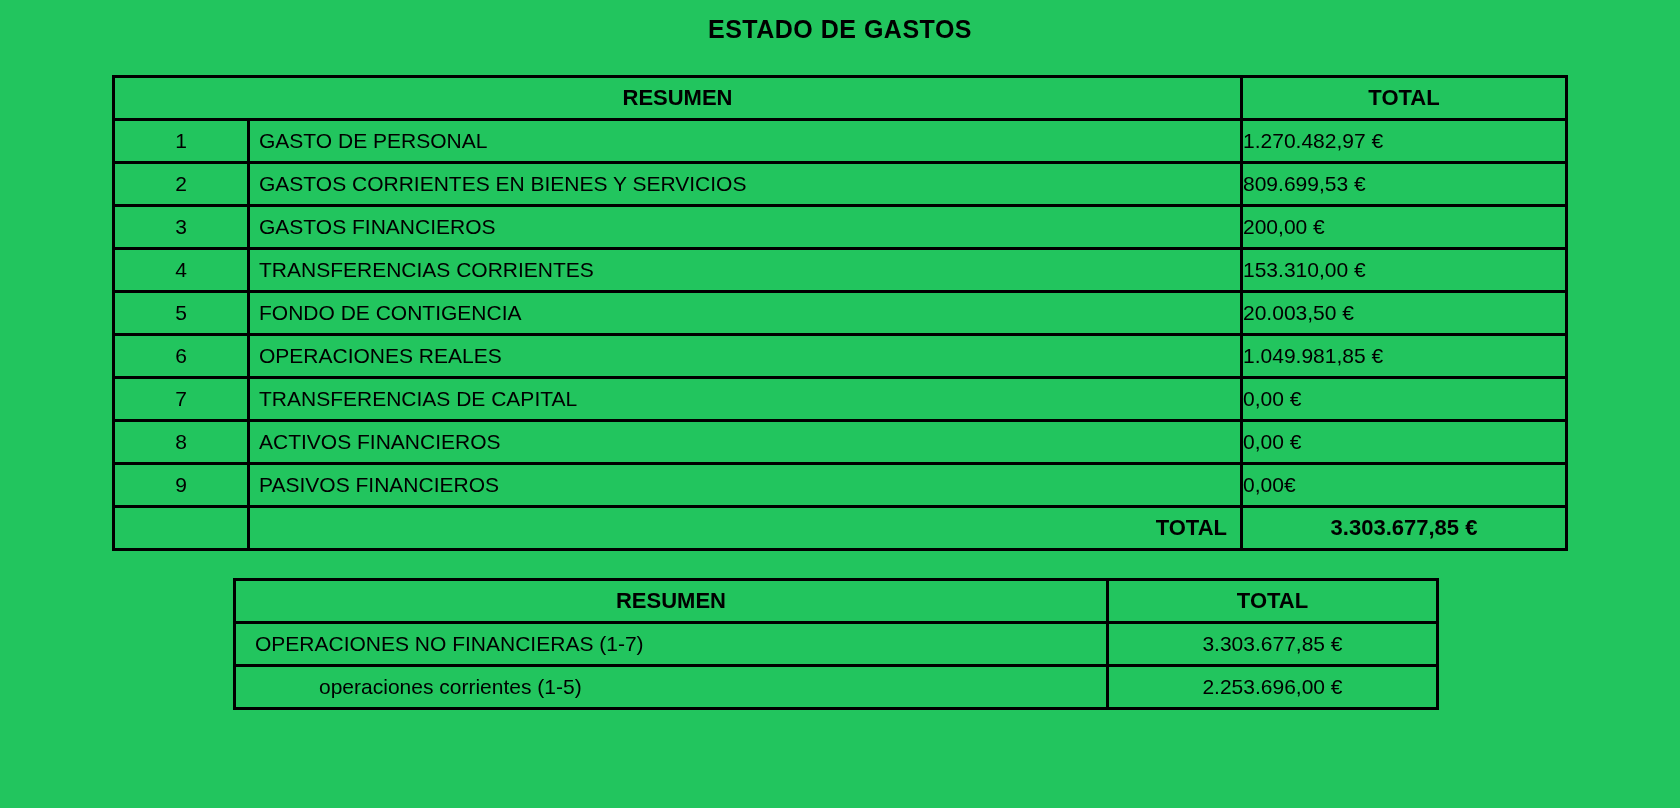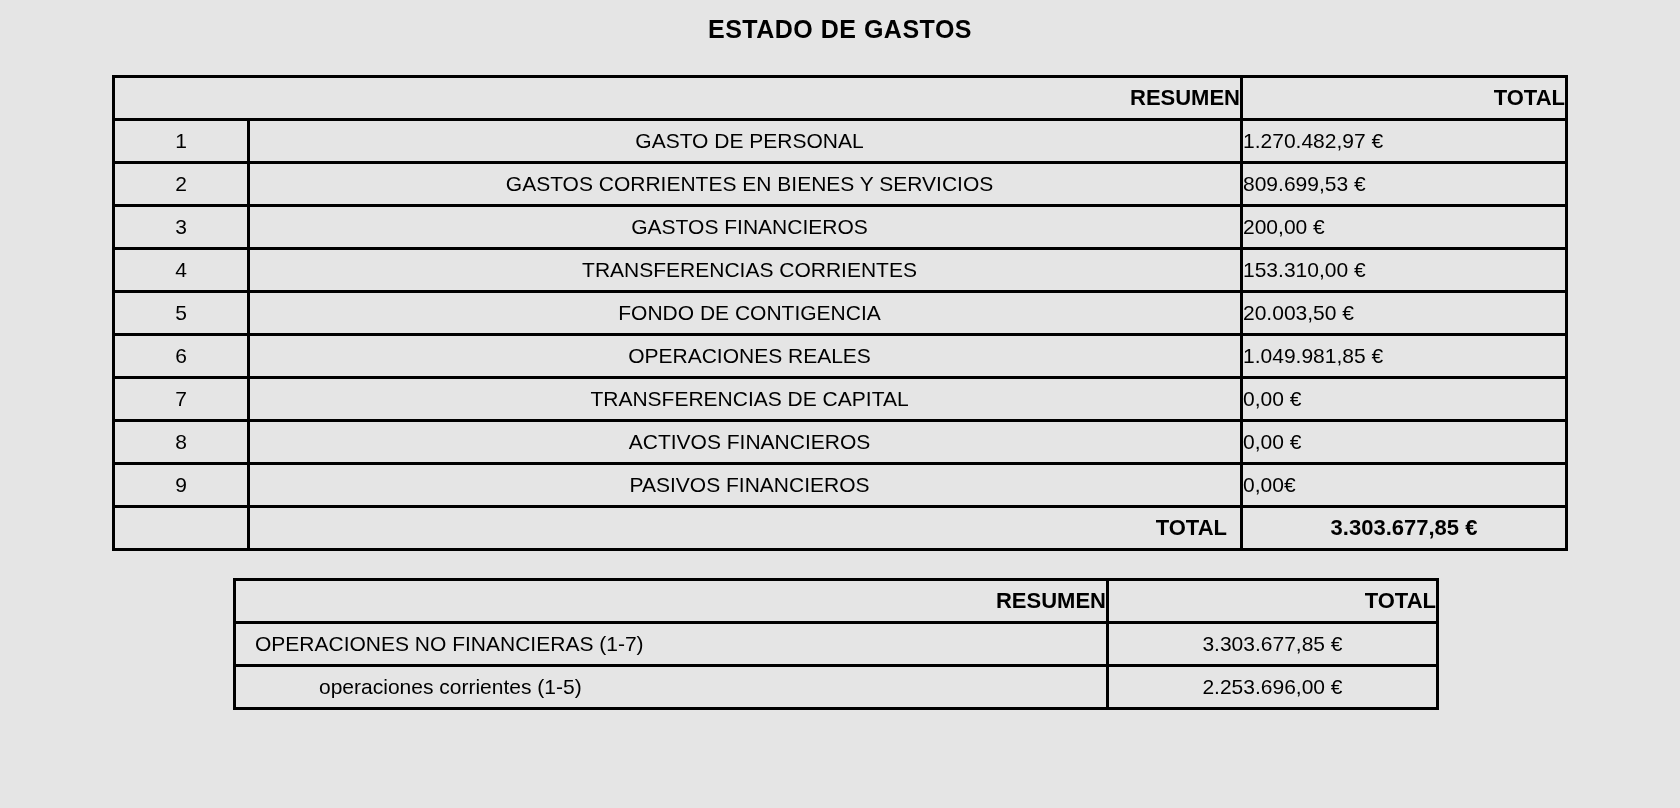--- a/index.html
+++ b/index.html
@@ -6,21 +6,21 @@
     margin: 0;
     padding: 0;
     background: #ffffff;
     color: #000000;
     font-family: "Liberation Sans", sans-serif;
   }
   .page {
     position: relative;
     width: 1680px;
     height: 808px;
-    background: #e5e5e5;
+    background: #22c55e;
     overflow: hidden;
   }
   .doc-title {
     position: absolute;
     left: 0;
     right: 0;
     top: 15px;
     text-align: center;
     font-size: 25px;
     font-weight: bold;
@@ -36,30 +36,30 @@
     height: 40px;
     padding: 0;
     font-size: 21px;
     overflow: hidden;
     white-space: nowrap;
     vertical-align: middle;
   }
   th {
     font-size: 22px;
     font-weight: bold;
-    text-align: right;
+    text-align: center;
   }
   
   .t1 {
     left: 112px;
     top: 75px;
     width: 1453px;
   }
   .t1 .c-num   { text-align: center; }
-  .t1 .c-label { text-align: center; padding-left: 9px; }
+  .t1 .c-label { text-align: left; padding-left: 9px; }
   .t1 .c-value { text-align: left; padding-right: 27px; }
   .t1 .total-label {
     text-align: right;
     padding-right: 13px;
     font-weight: bold;
     font-size: 22px;
   }
   .t1 .total-value {
     text-align: center;
     font-weight: bold;

